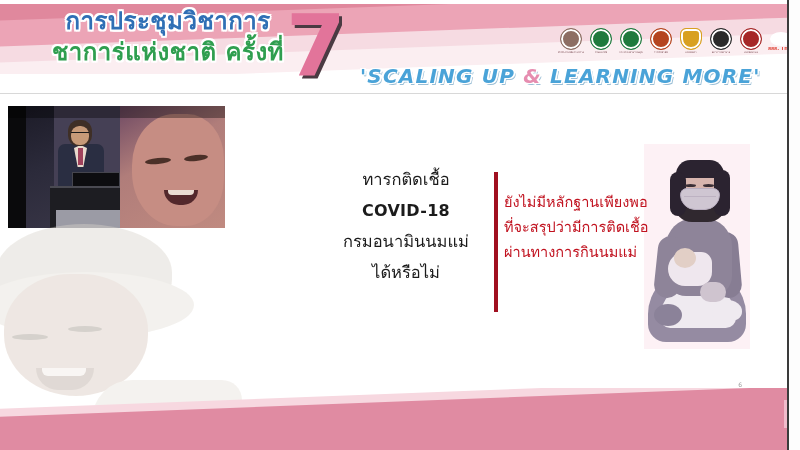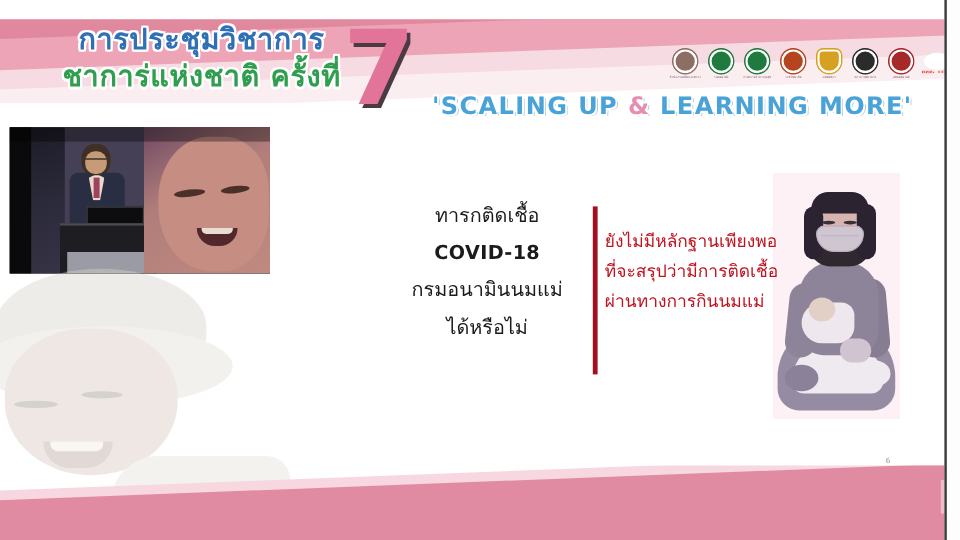--- a/index.html
+++ b/index.html
@@ -7,21 +7,21 @@
     font-family:"DejaVu Sans","Liberation Sans",sans-serif; }
 
   #stage { position:relative; width:800px; height:450px; background:#ffffff; overflow:hidden; }
 
   
   .frame-right { position:absolute; top:0; right:0; width:13px; height:450px;
     background:#fdfdfd; border-left:2px solid #3b3b3b; }
   .frame-right-fill { position:absolute; top:0; right:0; width:11px; height:450px; background:#fbfbfb; }
 
   
-  .header { position:absolute; left:0; top:16px; width:788px; height:98px;
+  .header { position:absolute; left:0; top:4px; width:788px; height:98px;
     background:#ffffff; overflow:hidden; }
   .band-dark { position:absolute; left:-40px; top:-26px; width:900px; height:52px;
     background:#e0889d; transform:rotate(-2.1deg); transform-origin:left center; }
   .band-mid { position:absolute; left:-40px; top:18px; width:900px; height:30px;
     background:#eca4b6; transform:rotate(-2.1deg); transform-origin:left center; }
   .band-light { position:absolute; left:-40px; top:44px; width:900px; height:22px;
     background:#f6dbe2; transform:rotate(-2.1deg); transform-origin:left center; }
   .band-pale { position:absolute; left:-40px; top:60px; width:900px; height:20px;
     background:#fbeef1; transform:rotate(-2.1deg); transform-origin:left center; }
   .header-base { position:absolute; left:0; bottom:0; width:788px; height:28px; background:#fff; }
@@ -42,21 +42,21 @@
   .t-date { font-size:17px; font-weight:bold; color:#3a3a3a; line-height:22px;
     margin-top:3px; letter-spacing:1px; white-space:nowrap; }
 
   
   .numeral { position:absolute; left:286px; top:-6px; font-size:86px; font-weight:bold;
     color:#e2749a; line-height:96px; font-family:"DejaVu Sans",sans-serif;
     text-shadow: 3px 3px 0 #4a3a42; }
 
   
   .tagline { position:absolute; left:360px; top:60px; font-size:20px; font-weight:bold;
-    color:#4aa3d8; letter-spacing:1.2px; white-space:nowrap;
+    font-style:italic; color:#4aa3d8; letter-spacing:1.2px; white-space:nowrap;
     text-shadow: -1.4px -1.4px 0 #fff, 1.4px -1.4px 0 #fff, -1.4px 1.4px 0 #fff,
                  1.4px 1.4px 0 #fff, 2px 2px 0 #9bbfd6; }
   .tagline .amp { color:#e68db0; }
 
   
   .logos { position:absolute; left:558px; top:18px; width:236px; height:38px;
     display:flex; align-items:center; gap:4px; }
   .logo { width:26px; height:30px; display:flex; flex-direction:column;
     align-items:center; justify-content:center; }
   .logo-mark { width:22px; height:22px; border-radius:50%; position:relative; }

